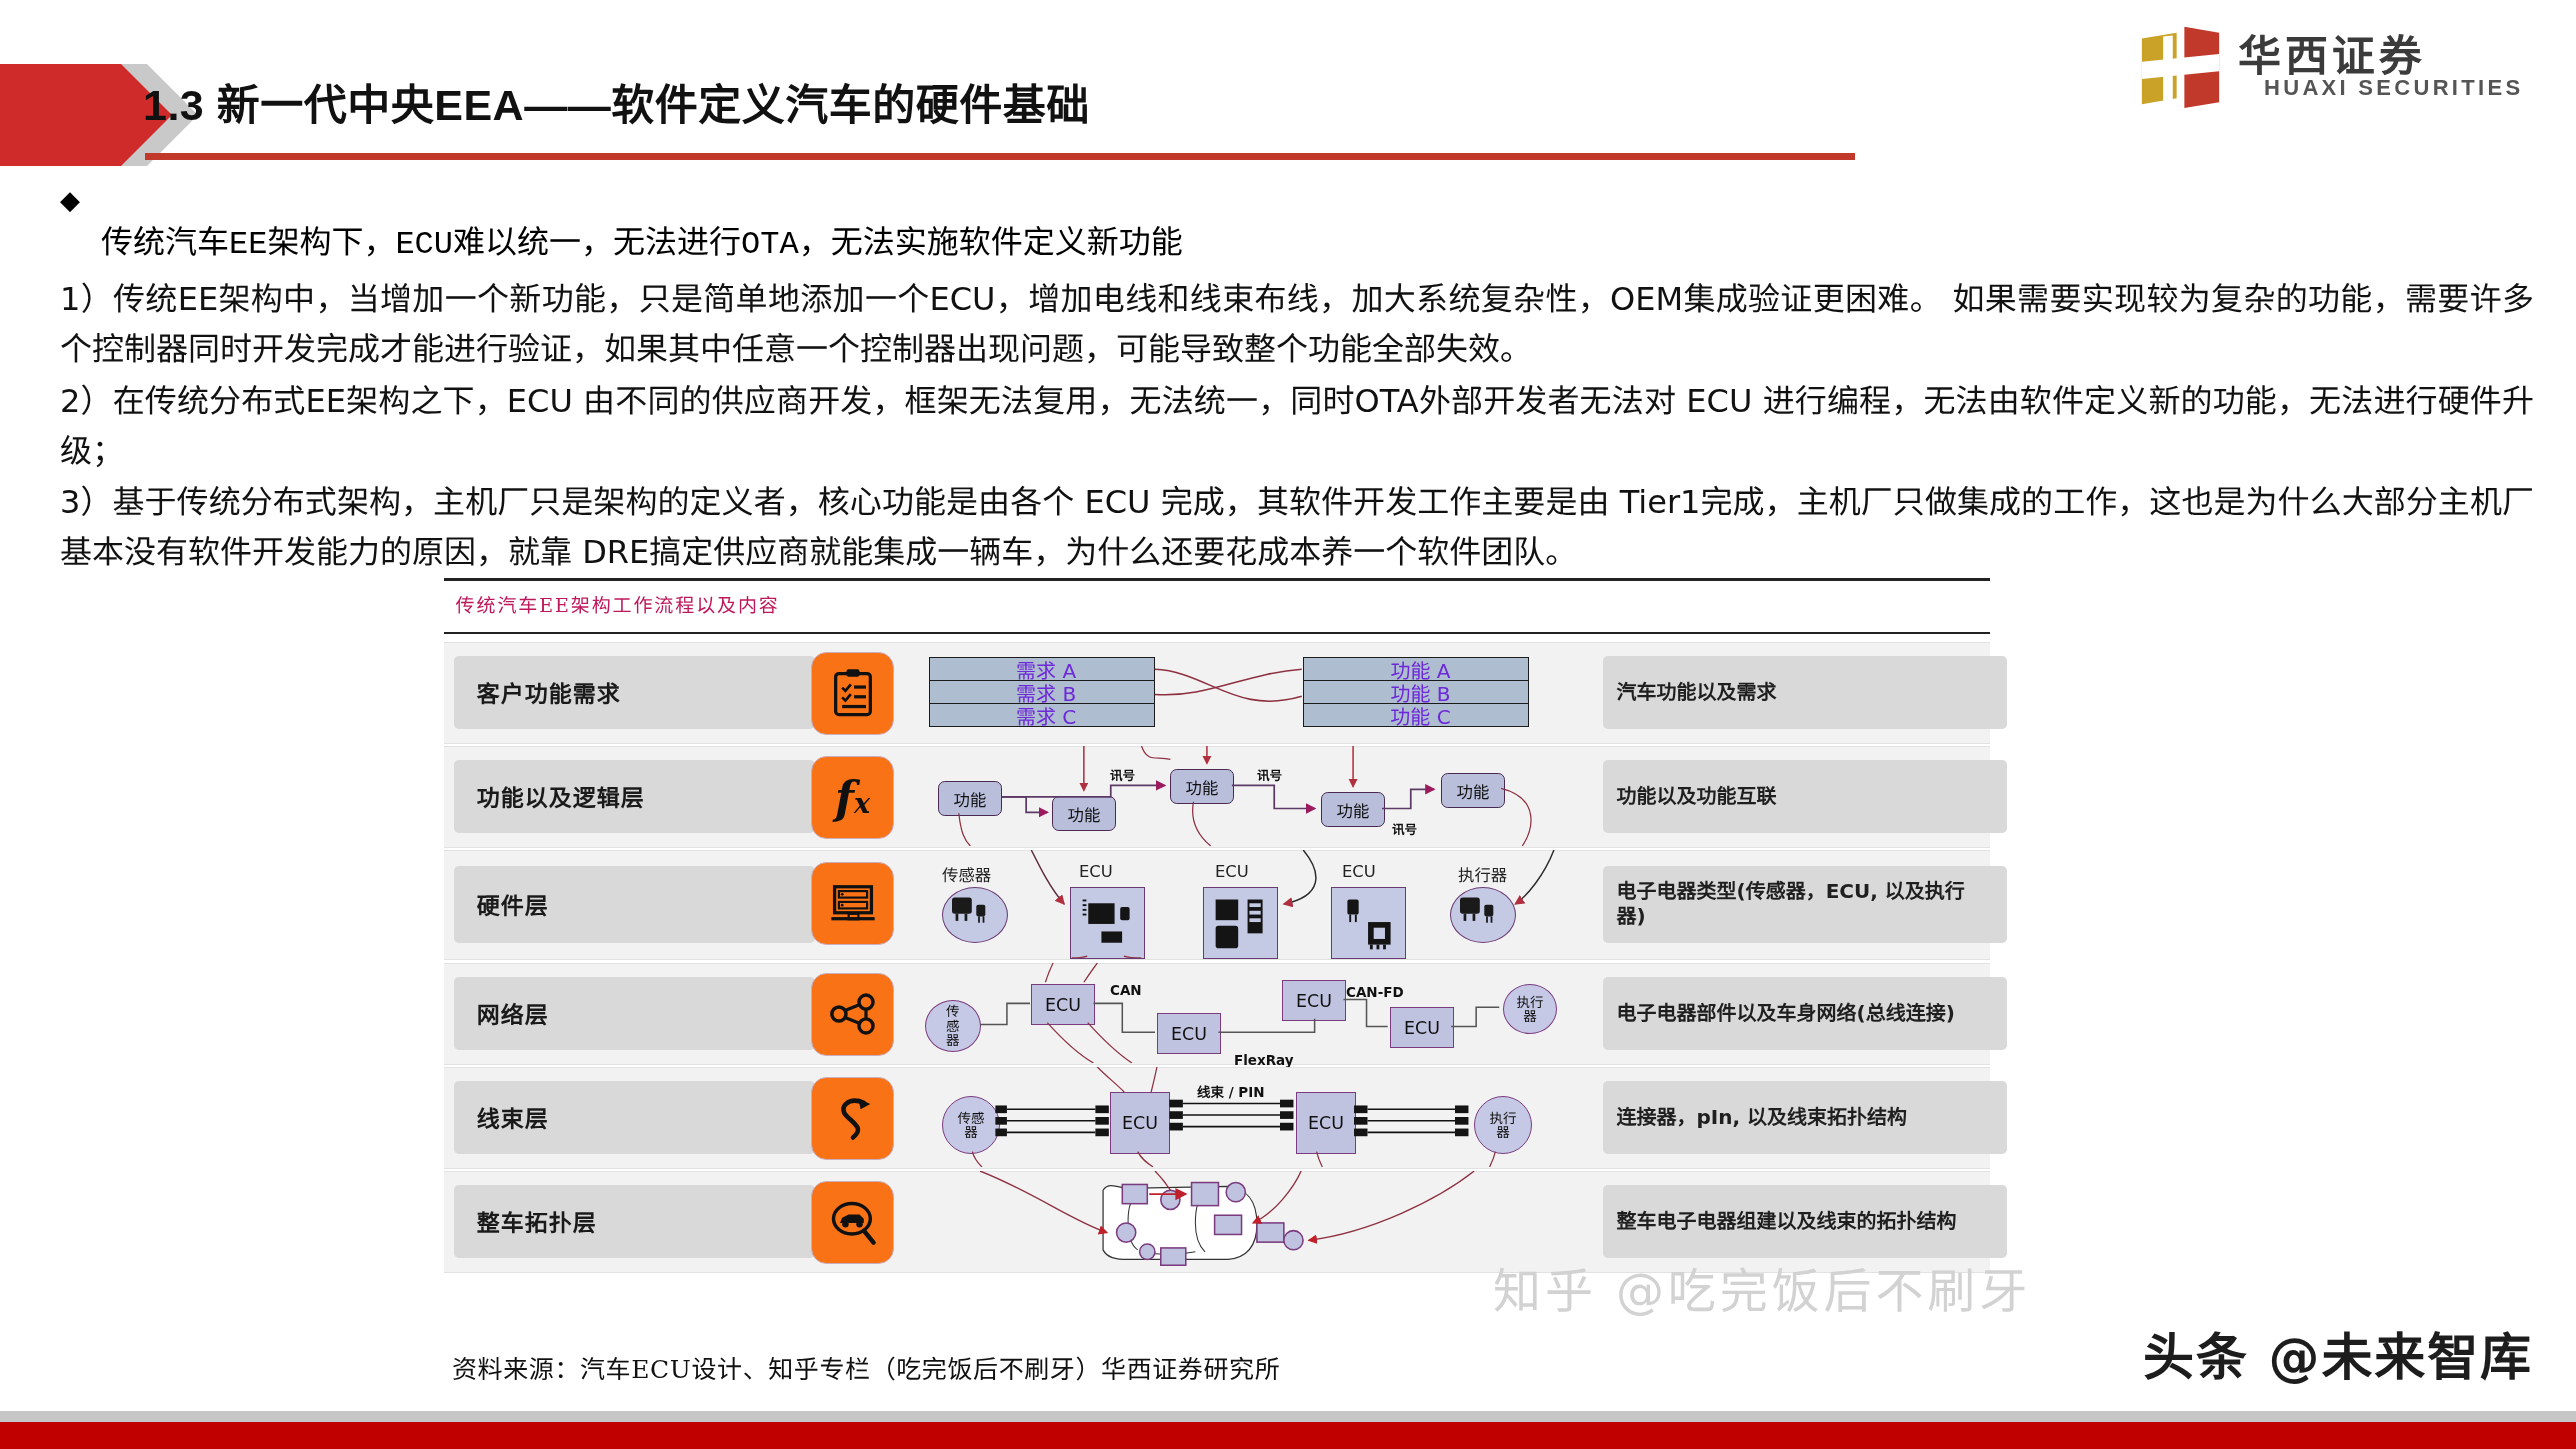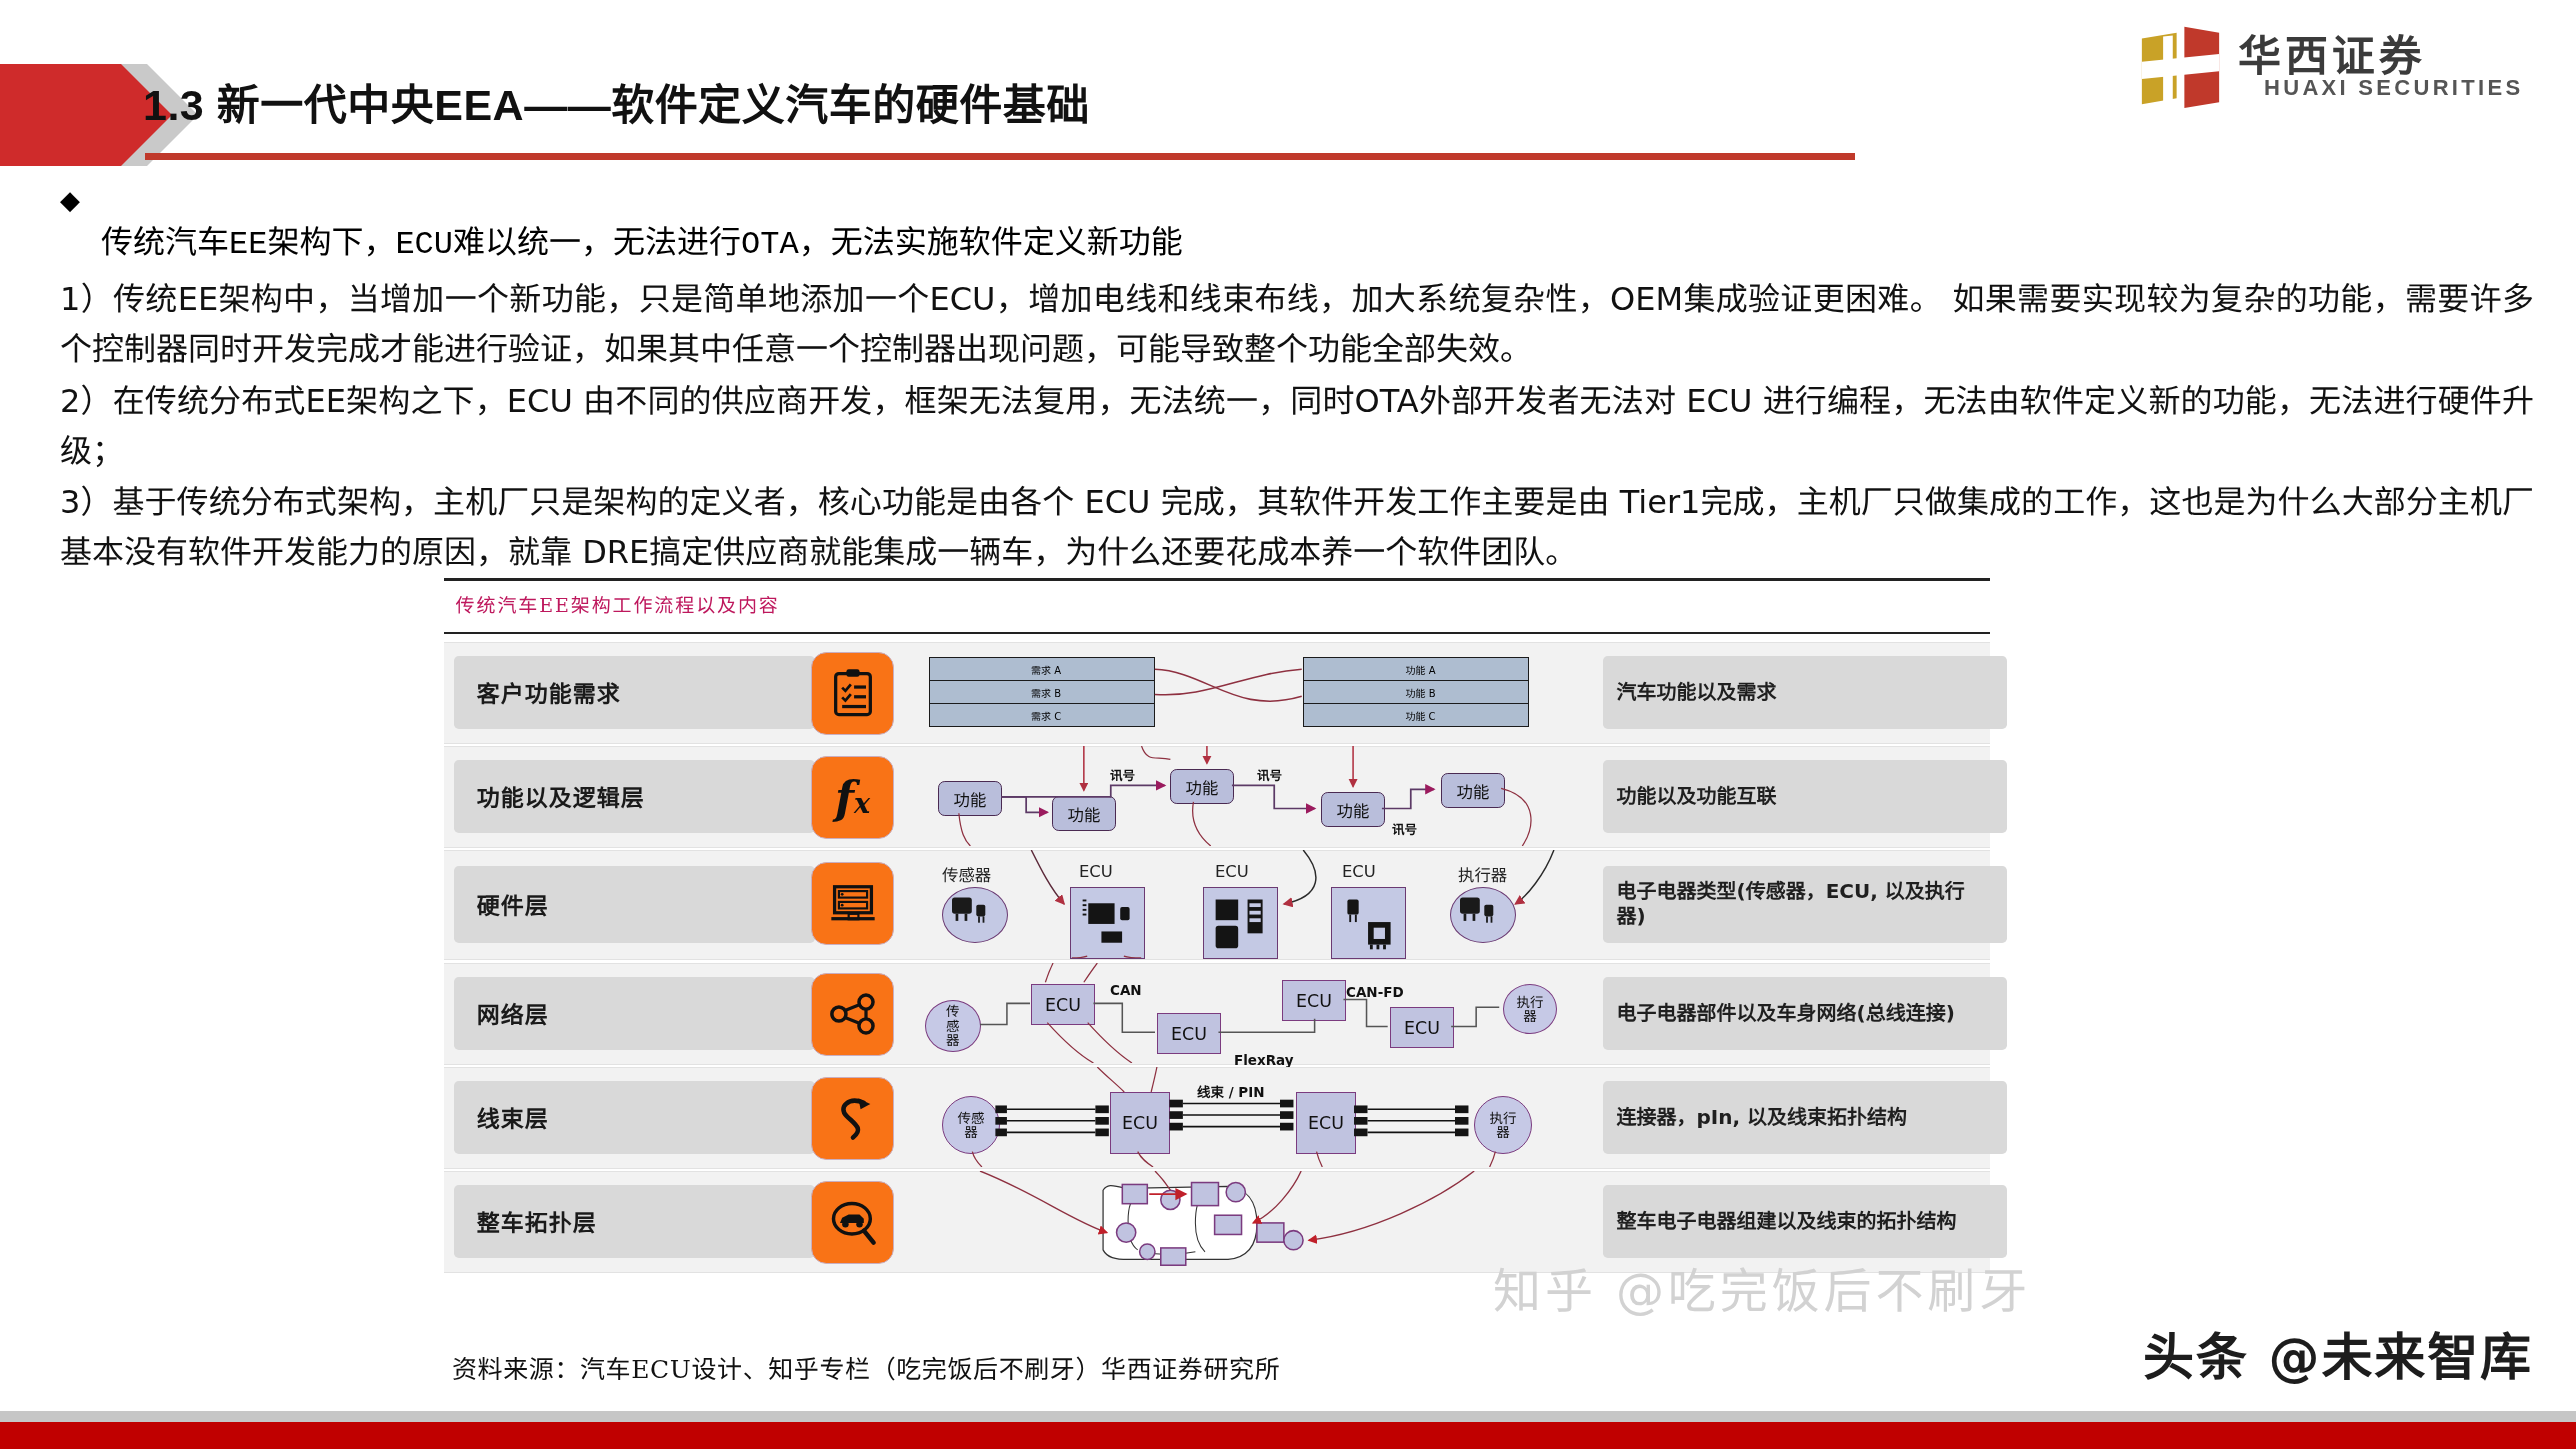--- a/index.html
+++ b/index.html
@@ -101,21 +101,21 @@
     padding:0 13.5px;line-height:25px;
     font-family:"DejaVu Sans",sans-serif;
   }
   .row-canvas{position:absolute;}
 
   
   .req-table{position:absolute;border:1.9px solid #1b1b1b;}
   .req-cell{
     background:#aebdd0;border-bottom:1.9px solid #1b1b1b;
     height:22px;display:flex;align-items:center;justify-content:center;
-    font-size:10px;color:#000000;font-family:"DejaVu Sans",sans-serif;padding-left:9px;
+    font-size:20px;color:#6d28d9;font-family:"DejaVu Sans",sans-serif;padding-left:9px;
   }
   .req-cell:last-child{border-bottom:none;}
 
   .fn-box{
     position:absolute;background:#b9bedb;border:1.9px solid #4a2a52;border-radius:6.8px;
     display:flex;align-items:center;justify-content:center;
     font-size:16.4px;color:#111;font-family:"DejaVu Sans",sans-serif;font-weight:500;
   }
   .sig-lbl{position:absolute;font-size:12.6px;font-weight:bold;color:#111;font-family:"DejaVu Sans",sans-serif;}
 

